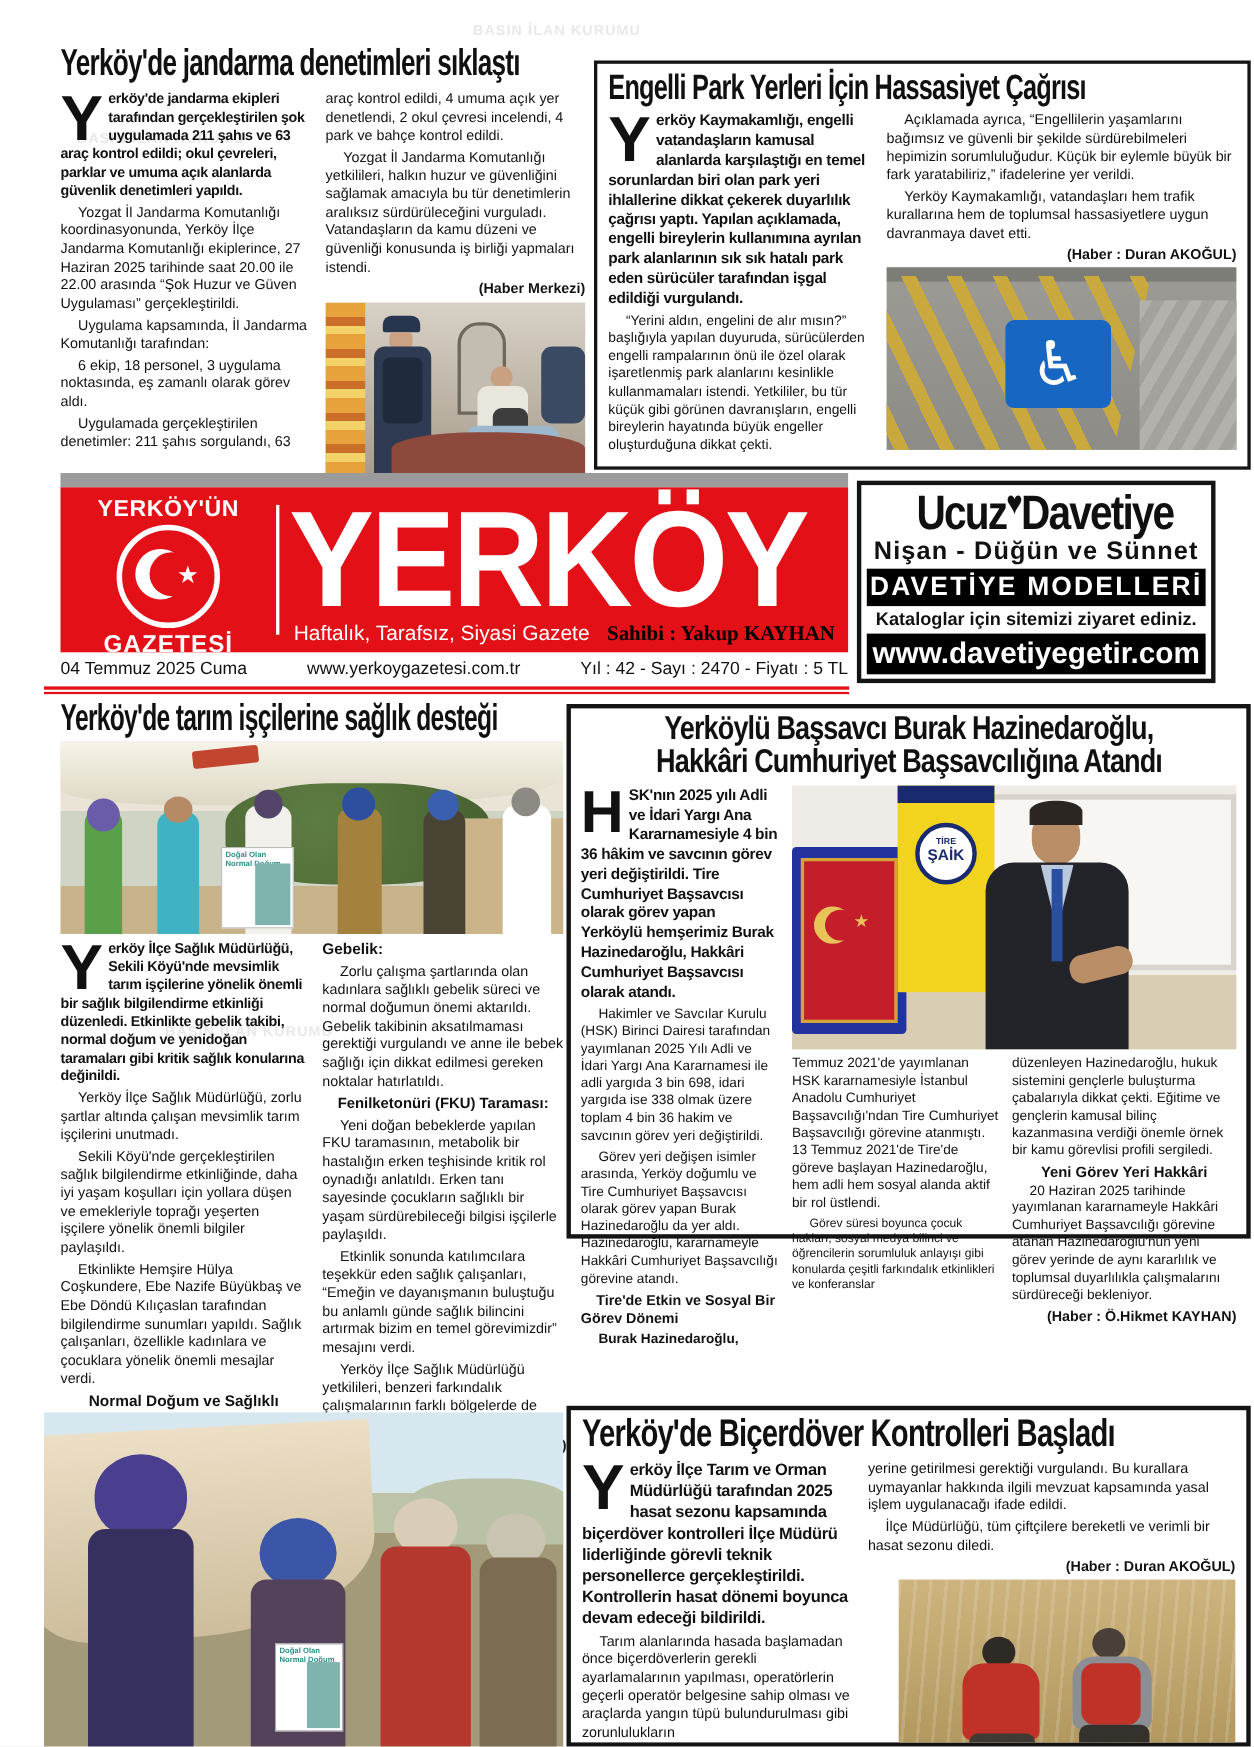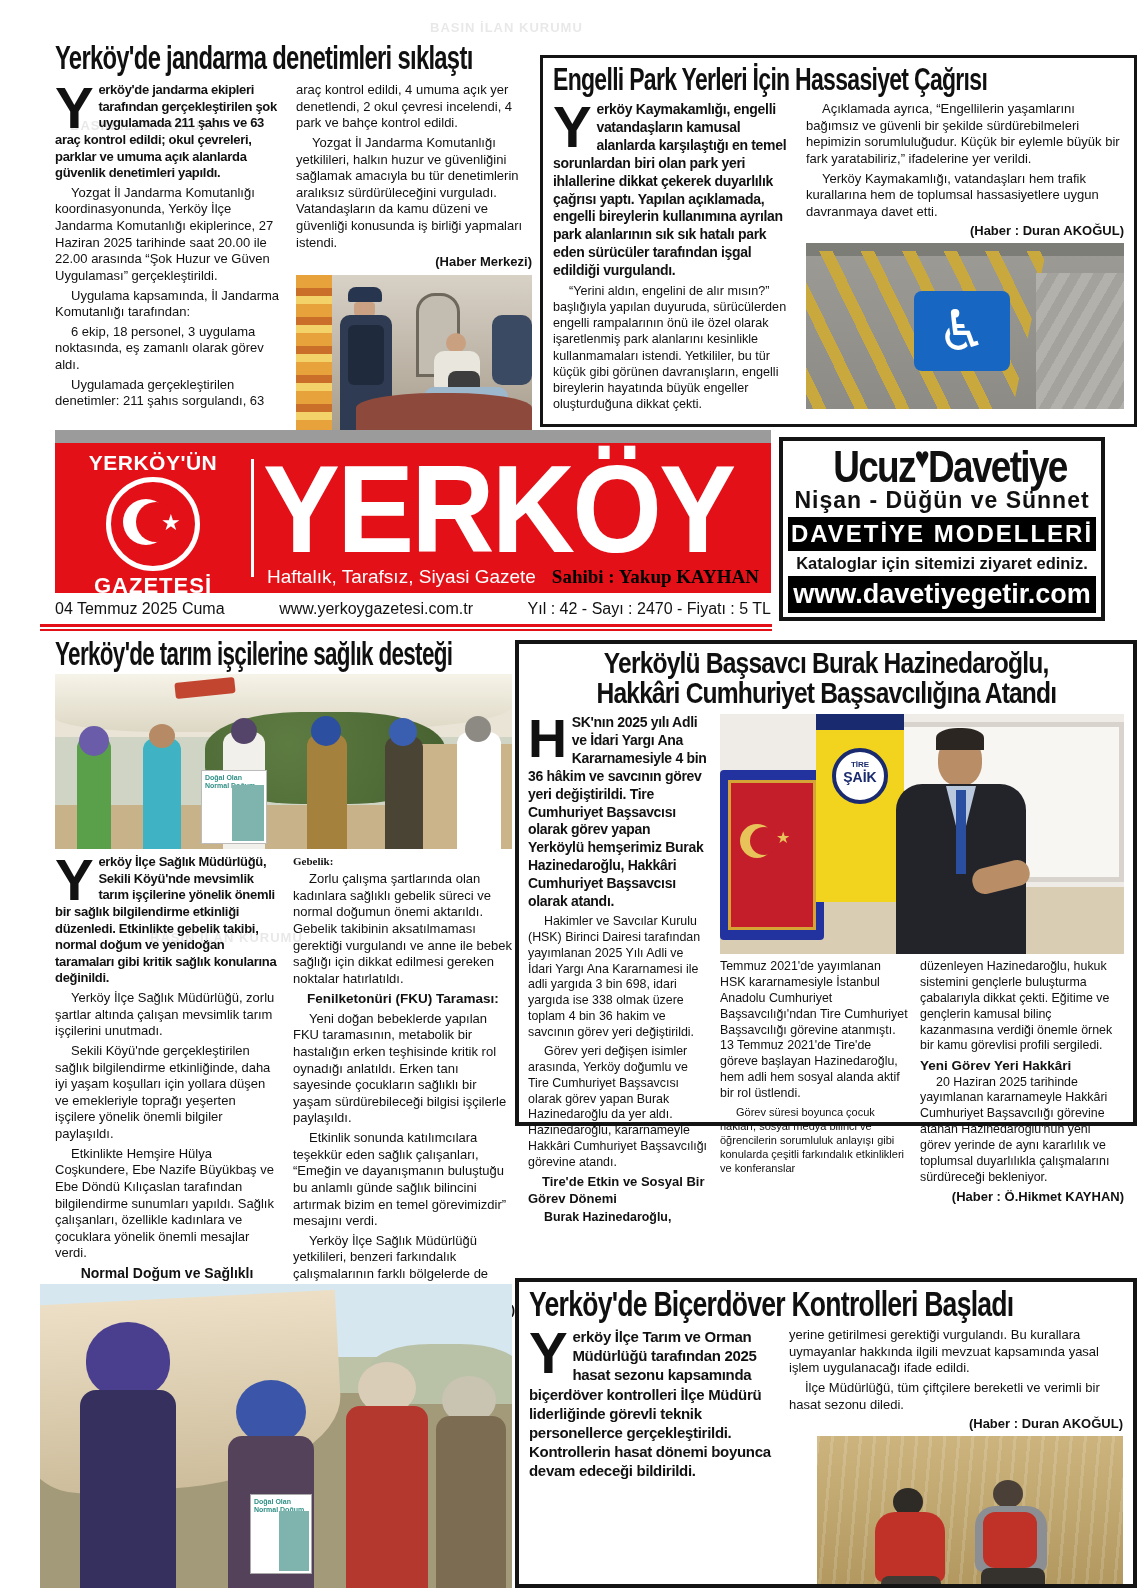--- a/index.html
+++ b/index.html
@@ -161,21 +161,21 @@
     </div>
     <div class="cols" style="gap:14px;margin:5px 0 0 15px;">
       <div class="col" style="width:224px;">
         <p class="lead"><span class="dropcap">Y</span><span>erköy İlçe Sağlık Müdürlüğü, Sekili Köyü'nde mevsimlik tarım işçilerine yönelik önemli bir sağlık bilgilendirme etkinliği düzenledi. Etkinlikte gebelik takibi, normal doğum ve yenidoğan taramaları gibi kritik sağlık konularına değinildi.</span></p>
         <p class="ind">Yerköy İlçe Sağlık Müdürlüğü, zorlu şartlar altında çalışan mevsimlik tarım işçilerini unutmadı.</p>
         <p class="ind">Sekili Köyü'nde gerçekleştirilen sağlık bilgilendirme etkinliğinde, daha iyi yaşam koşulları için yollara düşen ve emekleriyle toprağı yeşerten işçilere yönelik önemli bilgiler paylaşıldı.</p>
         <p class="ind">Etkinlikte Hemşire Hülya Coşkundere, Ebe Nazife Büyükbaş ve Ebe Döndü Kılıçaslan tarafından bilgilendirme sunumları yapıldı. Sağlık çalışanları, özellikle kadınlara ve çocuklara yönelik önemli mesajlar verdi.</p>
         <p style="font-weight:bold;text-align:center;font-size:14px;">Normal Doğum ve Sağlıklı</p>
       </div>
       <div class="col" style="width:222px;">
-        <p style="font-weight:bold;font-size:11px;font-family:Liberation Serif, serif;">Gebelik:</p>
+        <p style="font-weight:bold;font-size:14px;">Gebelik:</p>
         <p class="ind">Zorlu çalışma şartlarında olan kadınlara sağlıklı gebelik süreci ve normal doğumun önemi aktarıldı. Gebelik takibinin aksatılmaması gerektiği vurgulandı ve anne ile bebek sağlığı için dikkat edilmesi gereken noktalar hatırlatıldı.</p>
         <p class="subhead" style="font-size:13.5px;">Fenilketonüri (FKU) Taraması:</p>
         <p class="ind">Yeni doğan bebeklerde yapılan FKU taramasının, metabolik bir hastalığın erken teşhisinde kritik rol oynadığı anlatıldı. Erken tanı sayesinde çocukların sağlıklı bir yaşam sürdürebileceği bilgisi işçilerle paylaşıldı.</p>
         <p class="ind">Etkinlik sonunda katılımcılara teşekkür eden sağlık çalışanları, “Emeğin ve dayanışmanın buluştuğu bu anlamlı günde sağlık bilincini artırmak bizim en temel görevimizdir” mesajını verdi.</p>
         <p class="ind">Yerköy İlçe Sağlık Müdürlüğü yetkilileri, benzeri farkındalık çalışmalarının farklı bölgelerde de sürdürüleceğini ifade etti.</p>
         <p class="byline">(Haber : Fahriye KAYHAN)</p>
       </div>
     </div>
   </div>
 
@@ -230,34 +230,35 @@
           <div style="left:236px;top:76px;width:10px;height:84px;background:#2a4fa0;"></div>
           <div style="left:252px;top:150px;width:58px;height:26px;background:#b98d66;border-radius:12px;transform:rotate(-14deg);"></div>
         </div>
         <div class="cols" style="gap:12px;margin-top:5px;">
           <div class="col" style="width:188px;">
             <p style="font-size:12.4px;">Temmuz 2021'de yayımlanan HSK kararnamesiyle İstanbul Anadolu Cumhuriyet Başsavcılığı'ndan Tire Cumhuriyet Başsavcılığı görevine atanmıştı. 13 Temmuz 2021'de Tire'de göreve başlayan Hazinedaroğlu, hem adli hem sosyal alanda aktif bir rol üstlendi.</p>
             <p class="ind" style="font-size:11px;">Görev süresi boyunca çocuk hakları, sosyal medya bilinci ve öğrencilerin sorumluluk anlayışı gibi konularda çeşitli farkındalık etkinlikleri ve konferanslar</p>
           </div>
           <div class="col" style="width:204px;">
             <p style="font-size:12.4px;">düzenleyen Hazinedaroğlu, hukuk sistemini gençlerle buluşturma çabalarıyla dikkat çekti. Eğitime ve gençlerin kamusal bilinç kazanmasına verdiği önemle örnek bir kamu görevlisi profili sergiledi.</p>
-            <p style="font-weight:bold;font-size:13.5px;margin:0;">Yeni Görev Yeri Hakkâri</p>
+            <p style="font-weight:bold;text-align:center;font-size:13.5px;margin:0;">Yeni Görev Yeri Hakkâri</p>
             <p class="ind" style="font-size:12.4px;">20 Haziran 2025 tarihinde yayımlanan kararnameyle Hakkâri Cumhuriyet Başsavcılığı görevine atanan Hazinedaroğlu'nun yeni görev yerinde de aynı kararlılık ve toplumsal duyarlılıkla çalışmalarını sürdüreceği bekleniyor.</p>
             <p class="byline">(Haber : Ö.Hikmet KAYHAN)</p>
           </div>
         </div>
       </div>
     </div>
   </div>
 
   <div class="boxed" style="left:515px;top:1278px;width:622px;height:310px;padding:4px 10px;overflow:hidden;">
     <span class="hl" style="font-size:35px;transform:scaleX(0.76);">Yerköy'de Biçerdöver Kontrolleri Başladı</span>
     <div class="cols" style="gap:12px;margin-top:6px;">
       <div class="col" style="width:252px;">
         <p class="lead" style="font-size:15px;"><span class="dropcap">Y</span><span>erköy İlçe Tarım ve Orman Müdürlüğü tarafından 2025 hasat sezonu kapsamında biçerdöver kontrolleri İlçe Müdürü liderliğinde görevli teknik personellerce gerçekleştirildi. Kontrollerin hasat dönemi boyunca devam edeceği bildirildi.</span></p>
+        <p class="ind">Tarım alanlarında hasada başlamadan önce biçerdöverlerin gerekli ayarlamalarının yapılması, operatörlerin geçerli operatör belgesine sahip olması ve araçlarda yangın tüpü bulundurulması gibi zorunlulukların</p>
       </div>
       <div class="col" style="width:334px;">
         <p>yerine getirilmesi gerektiği vurgulandı. Bu kurallara uymayanlar hakkında ilgili mevzuat kapsamında yasal işlem uygulanacağı ifade edildi.</p>
         <p class="ind">İlçe Müdürlüğü, tüm çiftçilere bereketli ve verimli bir hasat sezonu diledi.</p>
         <p class="byline">(Haber : Duran AKOĞUL)</p>
 
         <div class="ph" style="width:306px;height:200px;margin-left:28px;margin-top:2px;background:linear-gradient(#cdb47e,#a98f55);">
           <div style="left:0;top:0;width:100%;height:100%;background:repeating-linear-gradient(95deg,rgba(255,255,255,.14) 0 3px,rgba(0,0,0,0) 3px 14px);"></div>
 
           <div style="left:76px;top:52px;width:30px;height:28px;background:#2e2a26;border-radius:50%;"></div>

